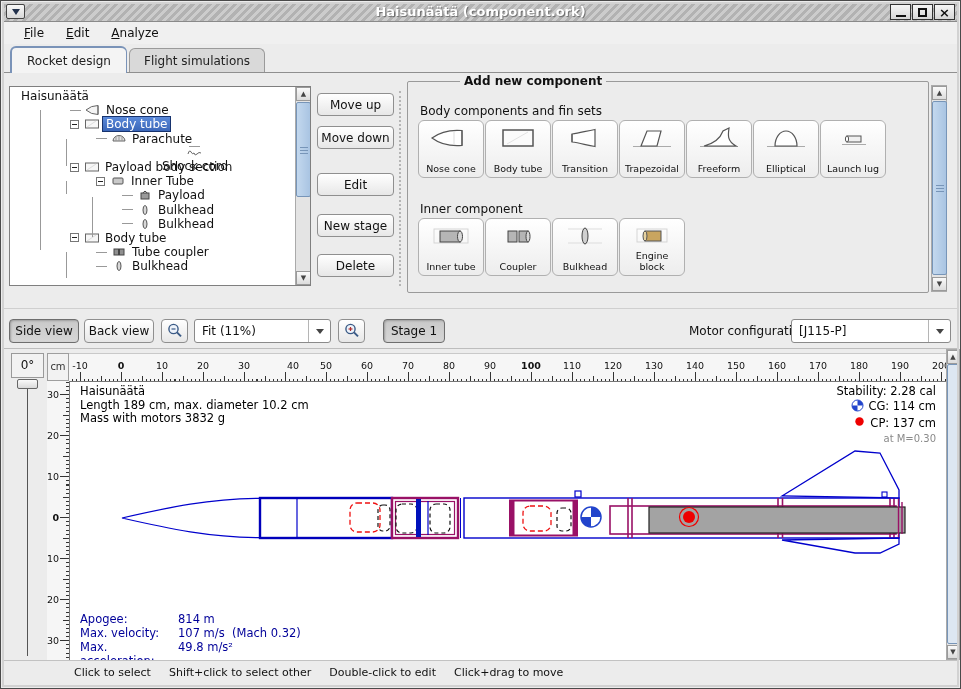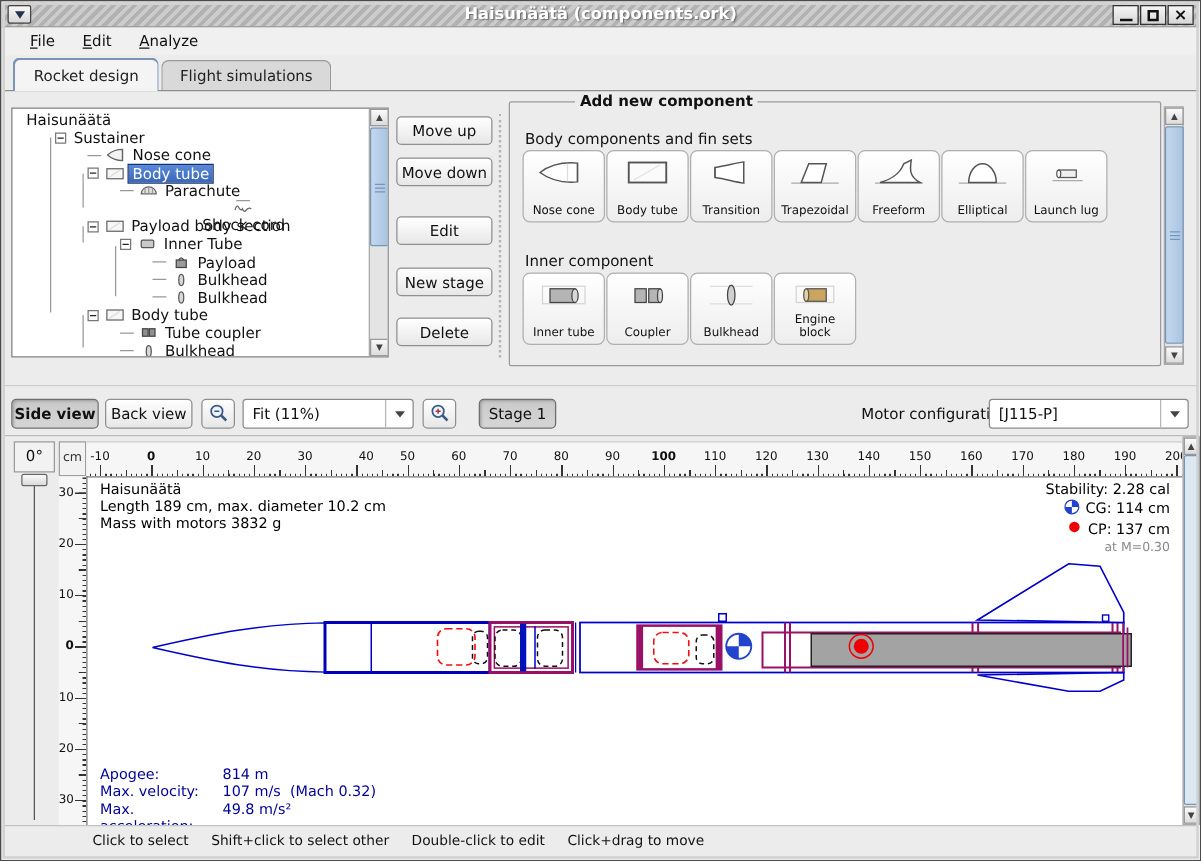--- a/index.html
+++ b/index.html
@@ -135,21 +135,21 @@
 </head>
 <body>
 
 <div id="app">
   <div id="frame"></div>
 
   <div class="titlebar">
     <span class="sysicon">
         <i></i>
       </span>
-    <div class="title-text">Haisunäätä (components.ork)</div>
+    <div class="title-text">Haisunäätä (component.ork)</div>
     <div class="winbtns">
       <div class="winbtn">
           <span class="minbar"></span>
         </div>
       <div class="winbtn">
           <span class="maxbox"></span>
         </div>
       <div class="winbtn close">
           <span>×</span>
         </div>
@@ -163,24 +163,20 @@
     </div>
   <div class="tabbar" id="tabbar">
       <div class="tab active">Rocket design</div>
       <div class="tab">Flight simulations</div>
     </div>
 
   <div class="treebox">
     <div class="tree-rows" id="treeRows">
         <div class="tree-row" style="padding-left: 8px;">
           <span class="tree-label">Haisunäätä</span>
-        </div>
-        <div class="tree-row" style="padding-left: 34px;">
-          <span class="expander"></span>
-          <span class="tree-label">Sustainer</span>
         </div>
         <div class="tree-row" style="padding-left: 60px;">
           <span class="twig"></span>
           <span class="tree-icon">
             <svg width="16" height="12">
               <path d="M1,6 Q6,1.5 13,1.5 L13,10.5 Q6,10.5 1,6 Z" fill="#f4f4f4" stroke="#666"></path>
               <line x1="13" y1="1.5" x2="13" y2="10.5" stroke="#666"></line>
             </svg>
           </span>
           <span class="tree-label">Nose cone</span>
@@ -441,21 +437,21 @@
     <div class="sb-arrow" style="top:0;">▲</div>
     <div class="sb-thumb" style="top:15px;height:174px;">
       <div class="sb-grip" style="top:83px;"></div>
         <div class="sb-grip" style="top:86px;"></div>
         <div class="sb-grip" style="top:89px;"></div>
     </div>
     <div class="sb-arrow" style="bottom:0;">▼</div>
   </div>
 
   <div class="toolbar">
-    <button class="btn pressed" style="left:5px;width:70px;font-weight:bold;">Side view</button>
+    <button class="btn pressed" style="left:5px;width:70px;">Side view</button>
     <button class="btn" style="left:80px;width:70px;">Back view</button>
     <button class="btn magbtn" style="left:157px;" id="zoomOutBtn">
         <svg width="18" height="18">
           <circle cx="7.5" cy="7" r="4.6" fill="#eef3fa" stroke="#3a5a86" stroke-width="1.4"></circle>
           <line x1="5.5" y1="7" x2="9.5" y2="7" stroke="#3a5a86" stroke-width="1.2"></line>
           <line x1="11" y1="10.4" x2="15" y2="14.4" stroke="#3a5a86" stroke-width="2"></line>
         </svg>
       </button>
     <div class="combo" style="left:190px;width:137px;">
       <span class="combo-value">Fit (11%)</span>

